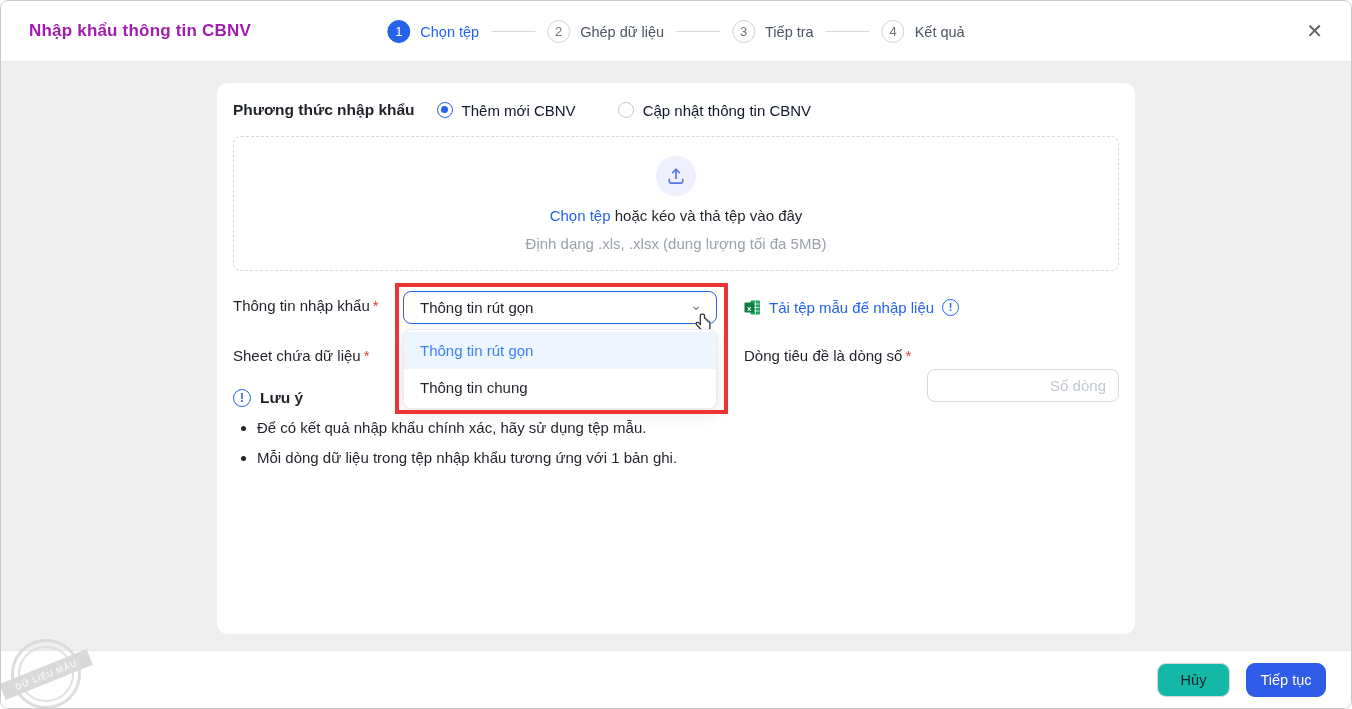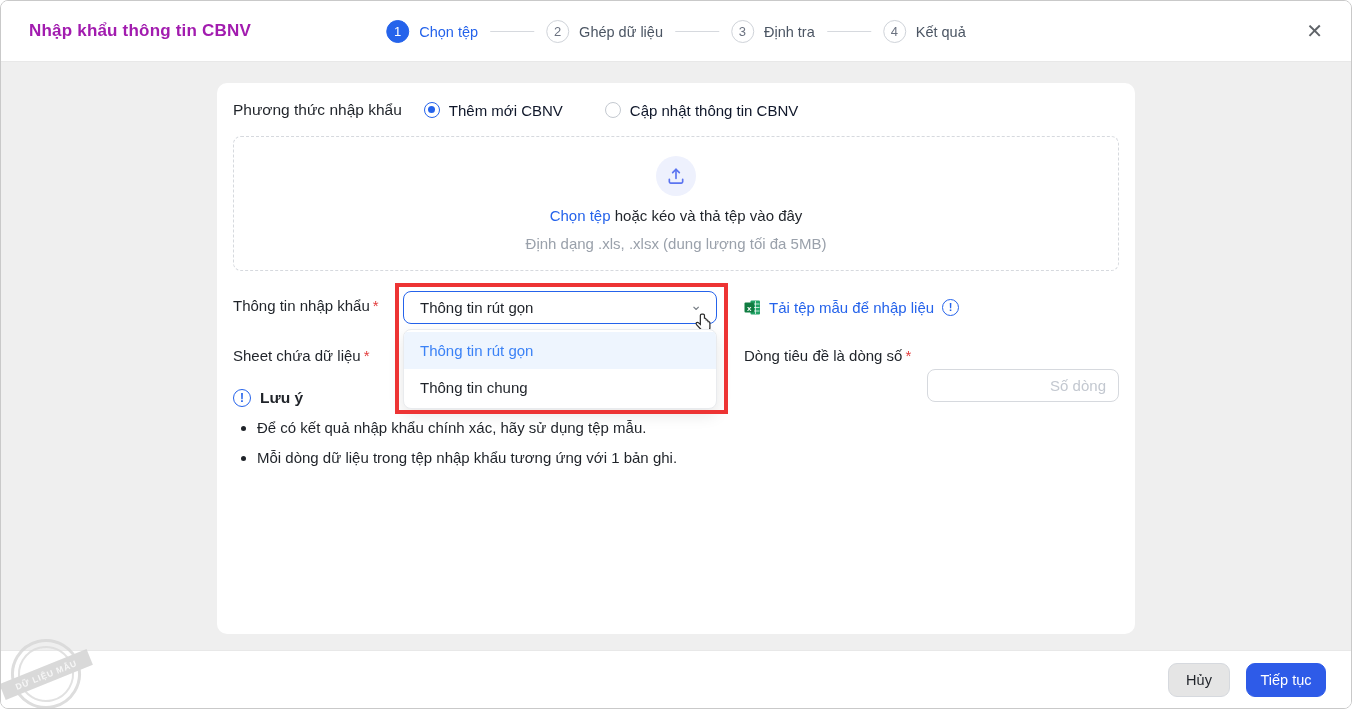--- a/index.html
+++ b/index.html
@@ -32,21 +32,21 @@
     font-size:20px; color:#5f6368; cursor:pointer; line-height:1; padding:4px;
   }
   
   .body { position:relative; height:590px; background:#efefef; }
   .card {
     position:relative; width:918px; height:551px; margin:0 auto; top:21px;
     background:#fff; border-radius:10px;
   }
   
   .method-row { position:absolute; left:16px; top:13px; display:flex; align-items:center; height:28px; }
-  .method-label { font-size:15.5px; font-weight:normal; color:#1f2329; margin-right:22px; }
+  .method-label { font-size:15.5px; font-weight:bold; color:#1f2329; margin-right:22px; }
   .radio-opt { display:flex; align-items:center; gap:9px; cursor:pointer; margin-right:42px; }
   .radio-dot {
     width:16px; height:16px; border-radius:50%; border:1.5px solid #c4c9d0; background:#fff; position:relative;
   }
   .radio-opt.checked .radio-dot { border-color:#2563eb; }
   .radio-opt.checked .radio-dot::after {
     content:""; position:absolute; left:3px; top:3px; width:7px; height:7px; border-radius:50%; background:#2563eb;
   }
   .radio-text { font-size:15px; color:#0f172a; }
   
@@ -116,21 +116,21 @@
   .note-list li::before {
     content:""; position:absolute; left:0; top:7px; width:5px; height:5px; border-radius:50%; background:#1f2329;
   }
   
   .footer {
     position:absolute; left:0; bottom:0; width:100%; height:58px; background:#fff;
     border-top:1px solid #e8e8e8; display:flex; align-items:center; justify-content:flex-end;
     padding-right:25px; gap:16px;
   }
   .btn { height:34px; border-radius:9px; font-size:14.5px; font-family:"Liberation Sans", sans-serif; cursor:pointer; }
-  .btn-cancel { width:62px; background:#e5e5e5; border:1px solid #d6d9de; color:#1f2329; }
+  .btn-cancel { width:73px; background:#14b8a6; border:1px solid #d6d9de; color:#1f2329; }
   .btn-primary { width:80px; background:#2e5be8; border:1px solid #2e5be8; color:#fff; }
   
   .stamp {
     position:absolute; left:6px; top:634px; width:78px; height:78px; z-index:5;
     transform:rotate(-14deg); opacity:.85; pointer-events:none;
   }
   .stamp-outer {
     position:absolute; inset:4px; border-radius:50%; border:3px solid #d7d7d7;
   }
   .stamp-inner { position:absolute; inset:11px; border-radius:50%; border:2px solid #dcdcdc; }
@@ -154,21 +154,21 @@
         <span class="step-label">Chọn tệp</span>
       </div>
       <span class="step-line"></span>
       <div class="step">
         <span class="step-circle">2</span>
         <span class="step-label">Ghép dữ liệu</span>
       </div>
       <span class="step-line"></span>
       <div class="step">
         <span class="step-circle">3</span>
-        <span class="step-label">Định tra</span>
+        <span class="step-label">Tiếp tra</span>
       </div>
       <span class="step-line"></span>
       <div class="step">
         <span class="step-circle">4</span>
         <span class="step-label">Kết quả</span>
       </div>
     </div>
 
     <span class="close-btn">✕</span>
   </div>

